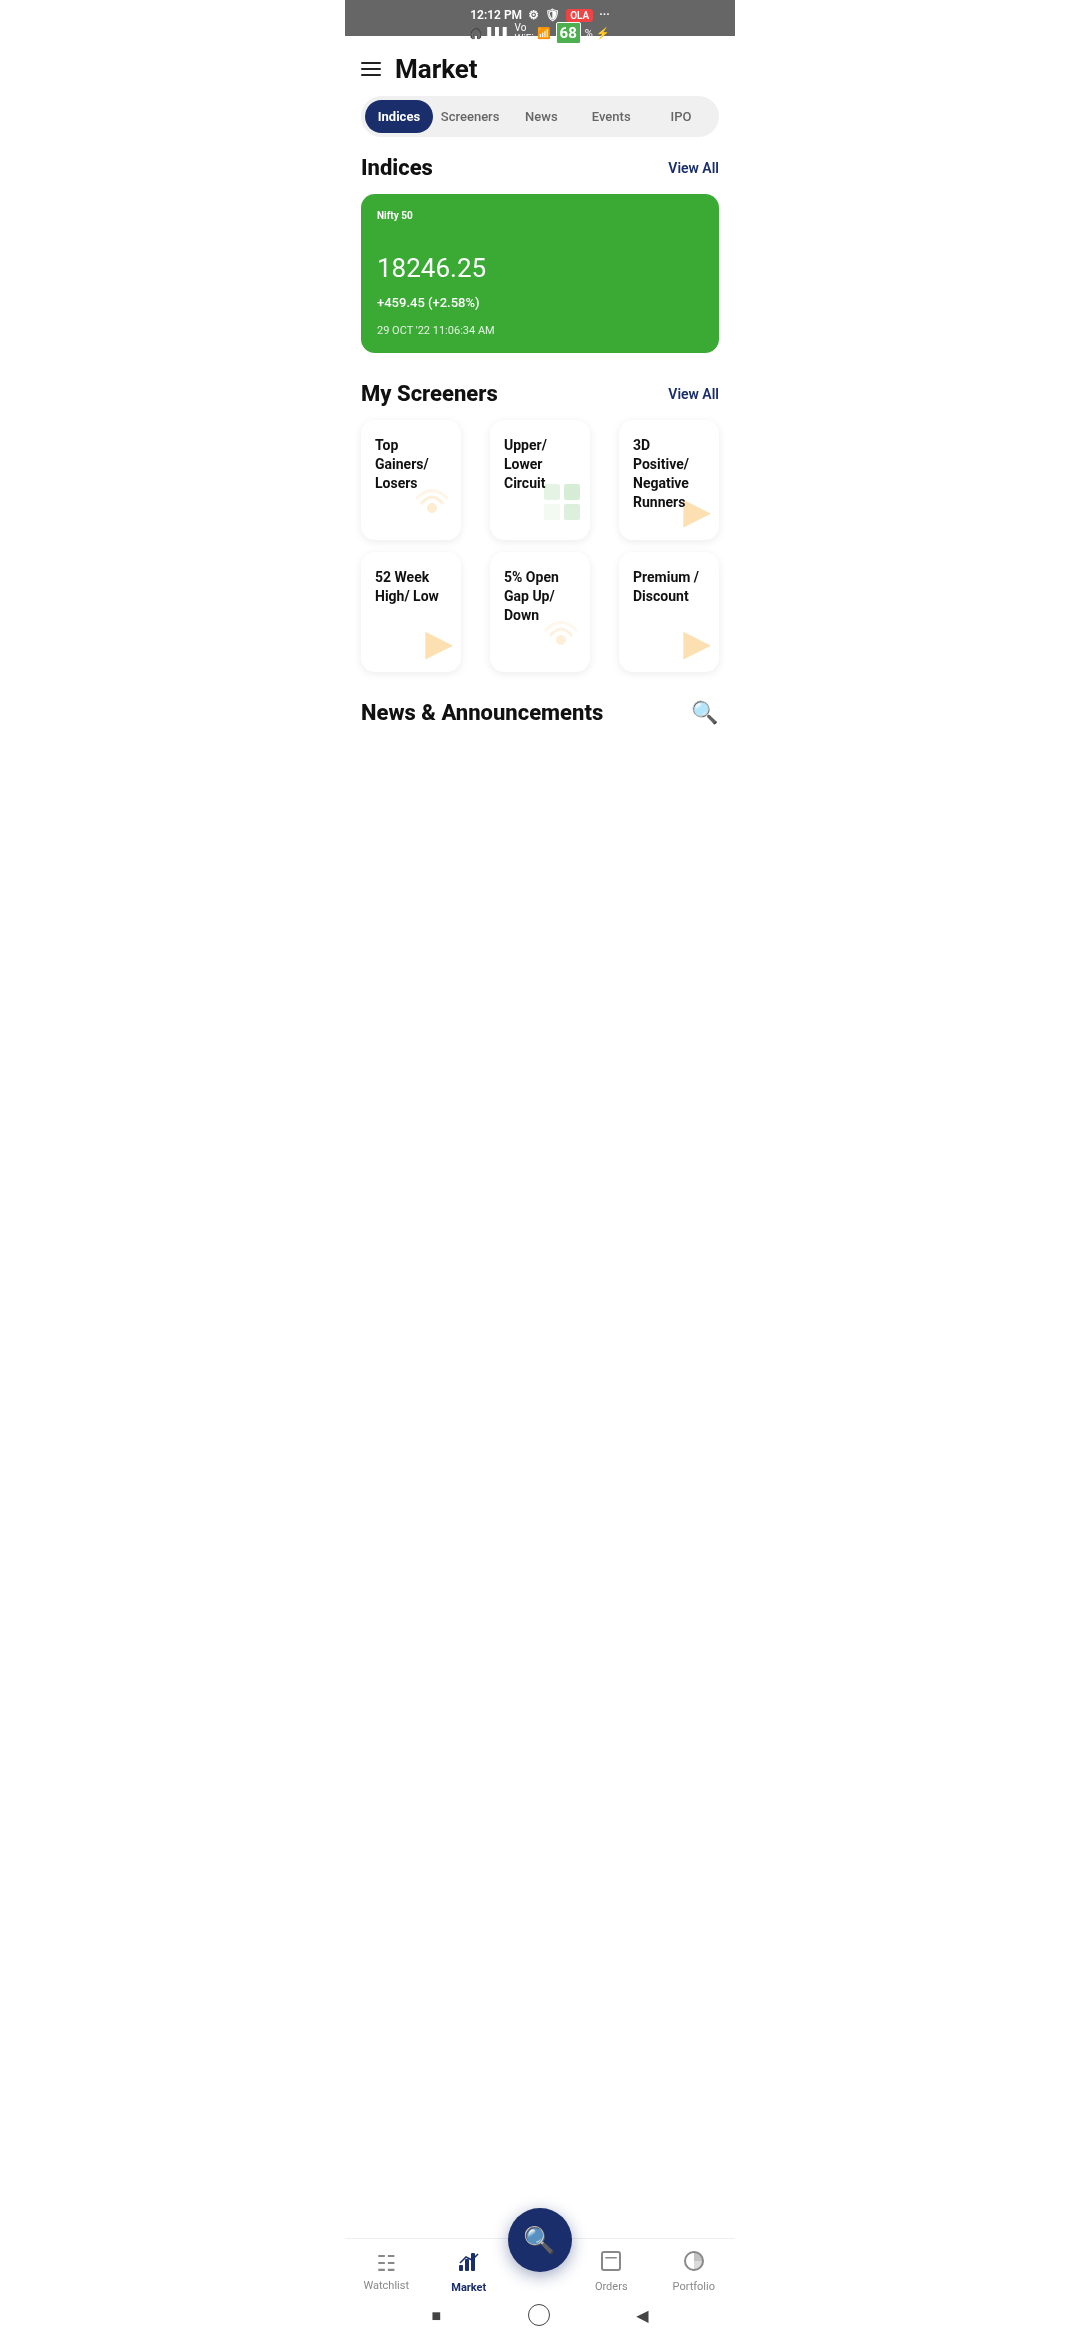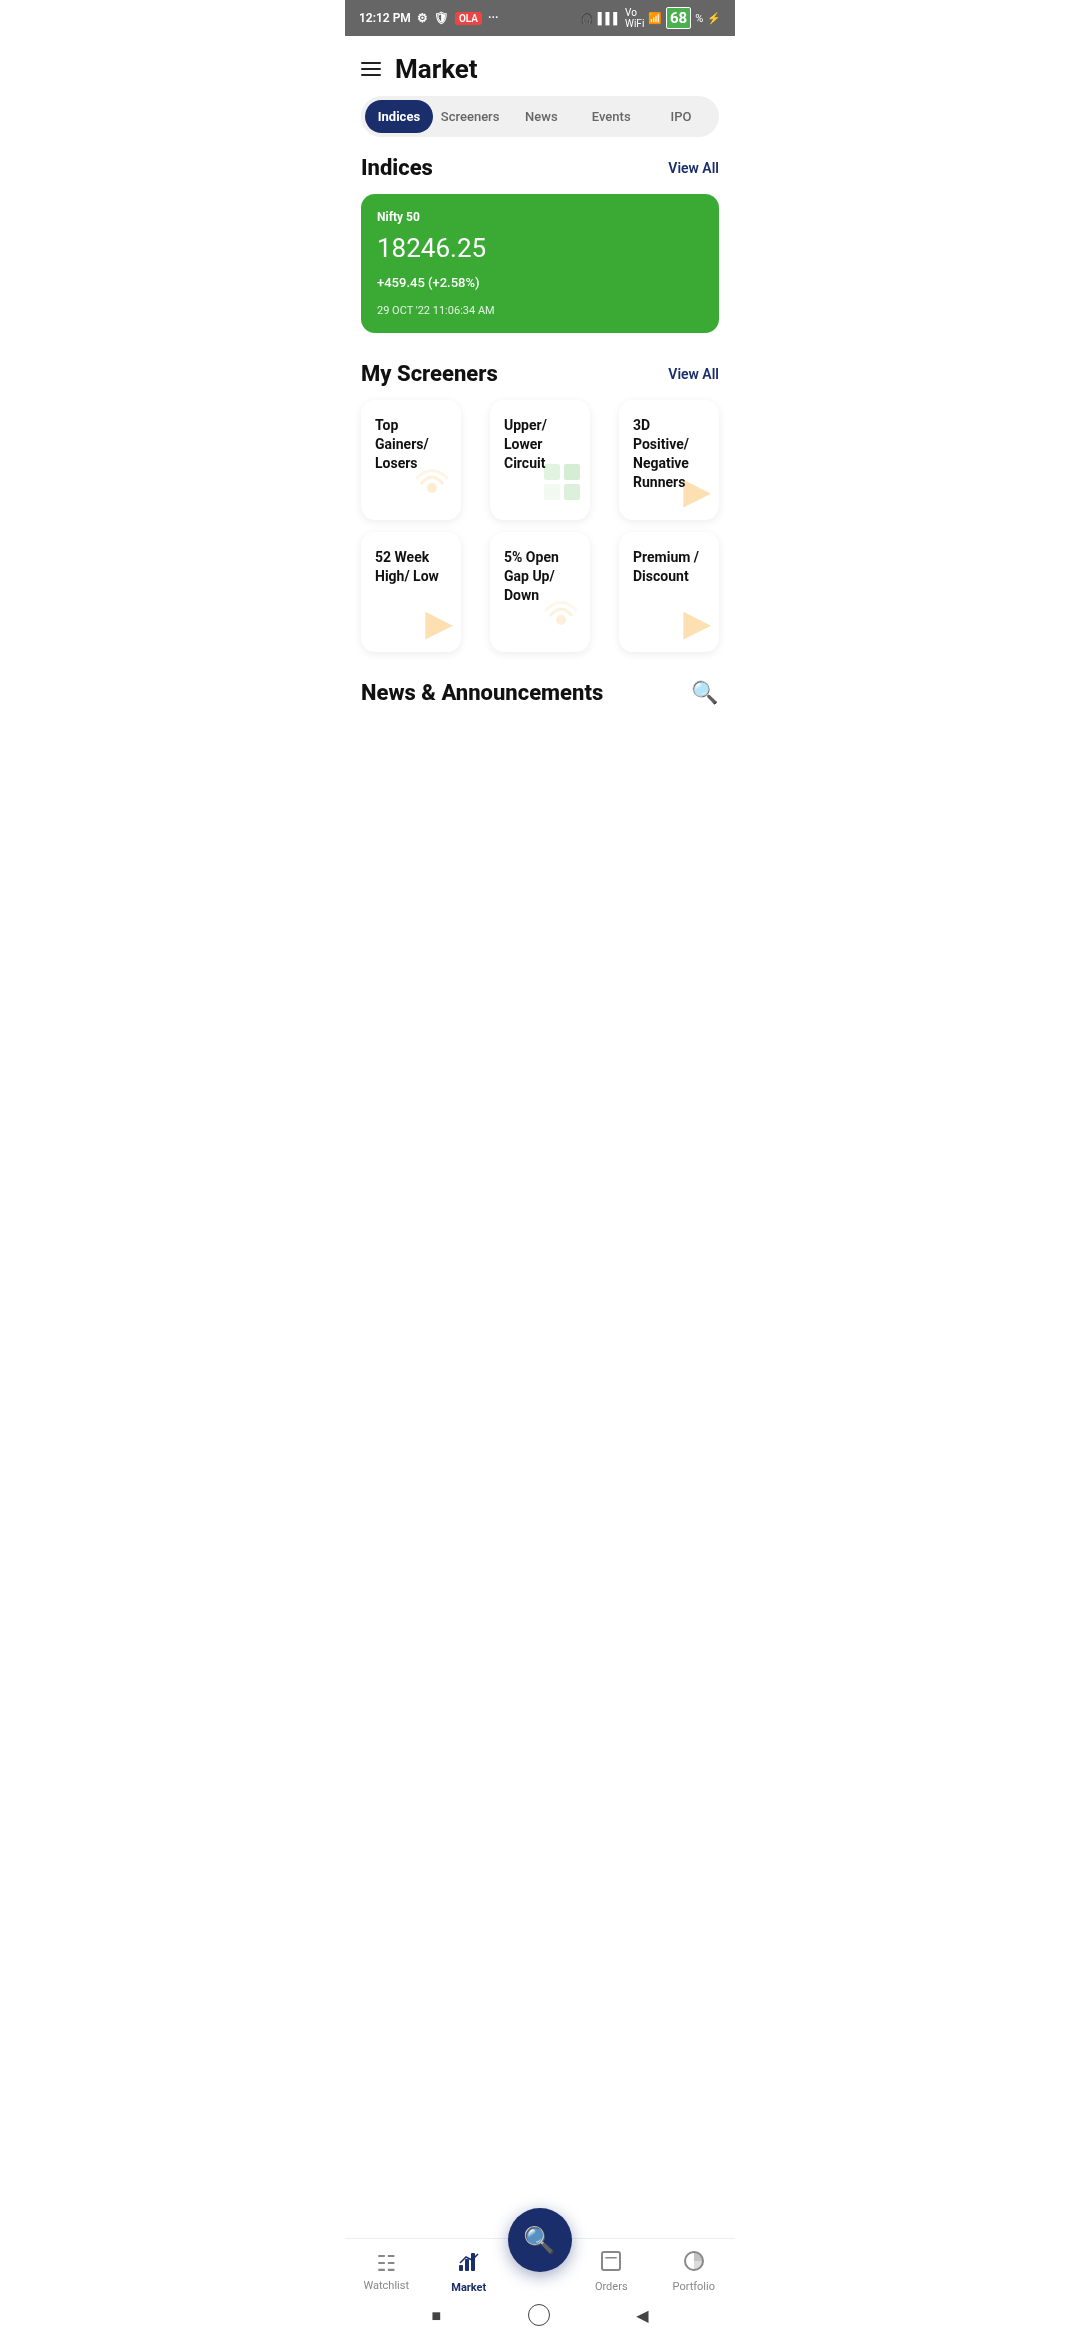--- a/index.html
+++ b/index.html
@@ -15,20 +15,21 @@
     
     .status-bar {
       background: #666666;
       color: white;
       display: flex;
       justify-content: space-between;
       align-items: center;
       padding: 8px 14px;
       font-size: 12px;
       height: 36px;
+      flex-direction: column;
     }
     .status-left { display: flex; align-items: center; gap: 6px; font-weight: 600; }
     .status-right { display: flex; align-items: center; gap: 4px; font-size: 11px; }
     .battery-icon {
       background: #4caf50;
       border: 1.5px solid white;
       border-radius: 2px;
       padding: 1px 3px;
       font-size: 15px;
       font-weight: bold;
@@ -112,23 +113,23 @@
       padding: 0 16px 28px;
     }
     .index-card {
       flex: 1;
       background: #3aaa35;
       border-radius: 14px;
       padding: 16px;
       color: white;
     }
     .index-name {
-      font-size: 12px;
+      font-size: 10px;
       font-weight: 700;
-      margin-bottom: 9px;
+      margin-bottom: 32px;
     }
     .index-value {
       font-size: 26px;
       font-weight: 400;
       margin-bottom: 12px;
     }
     .index-change {
       font-size: 13px;
       font-weight: 500;
       margin-bottom: 14px;

